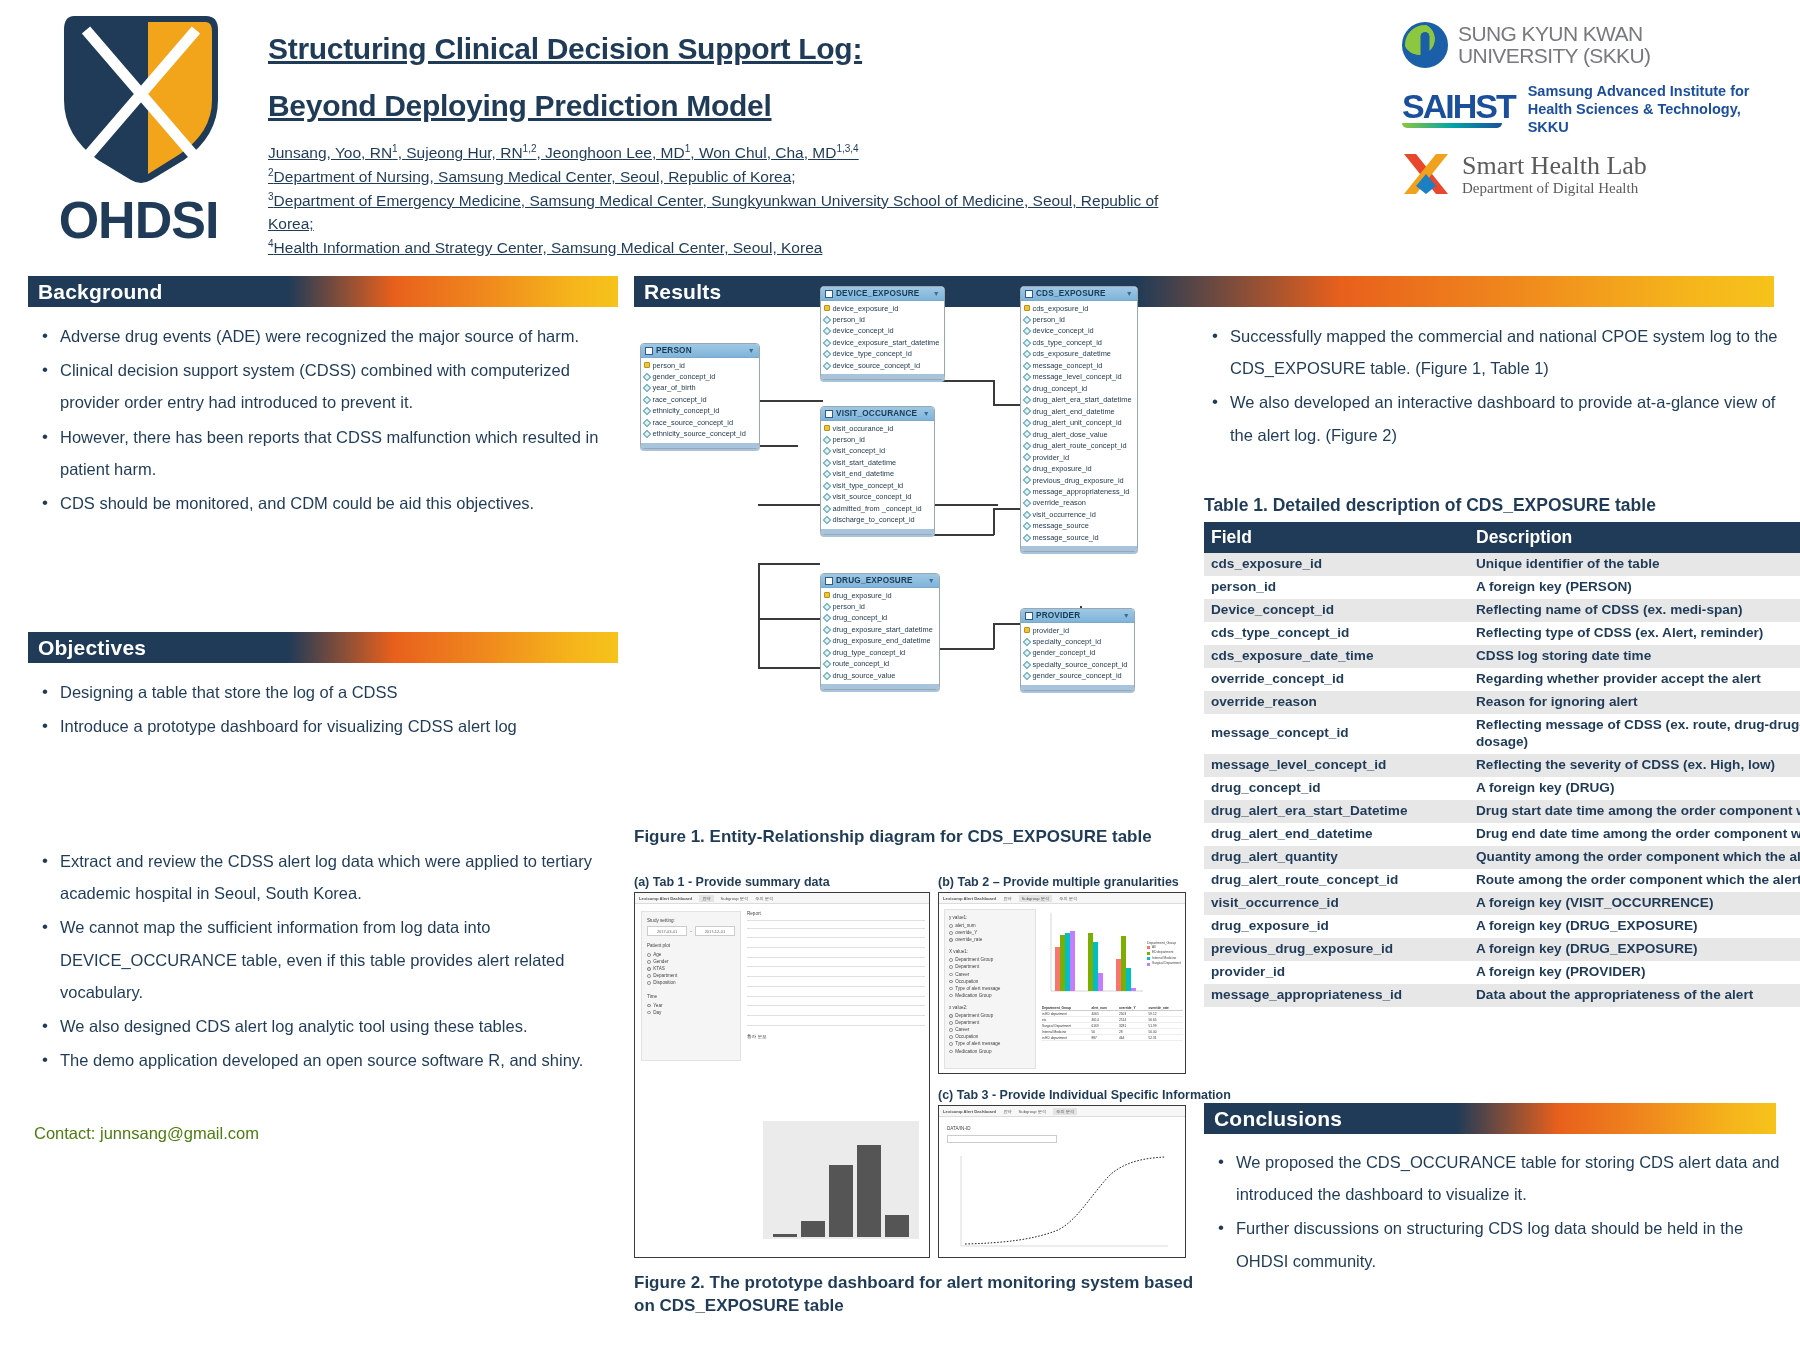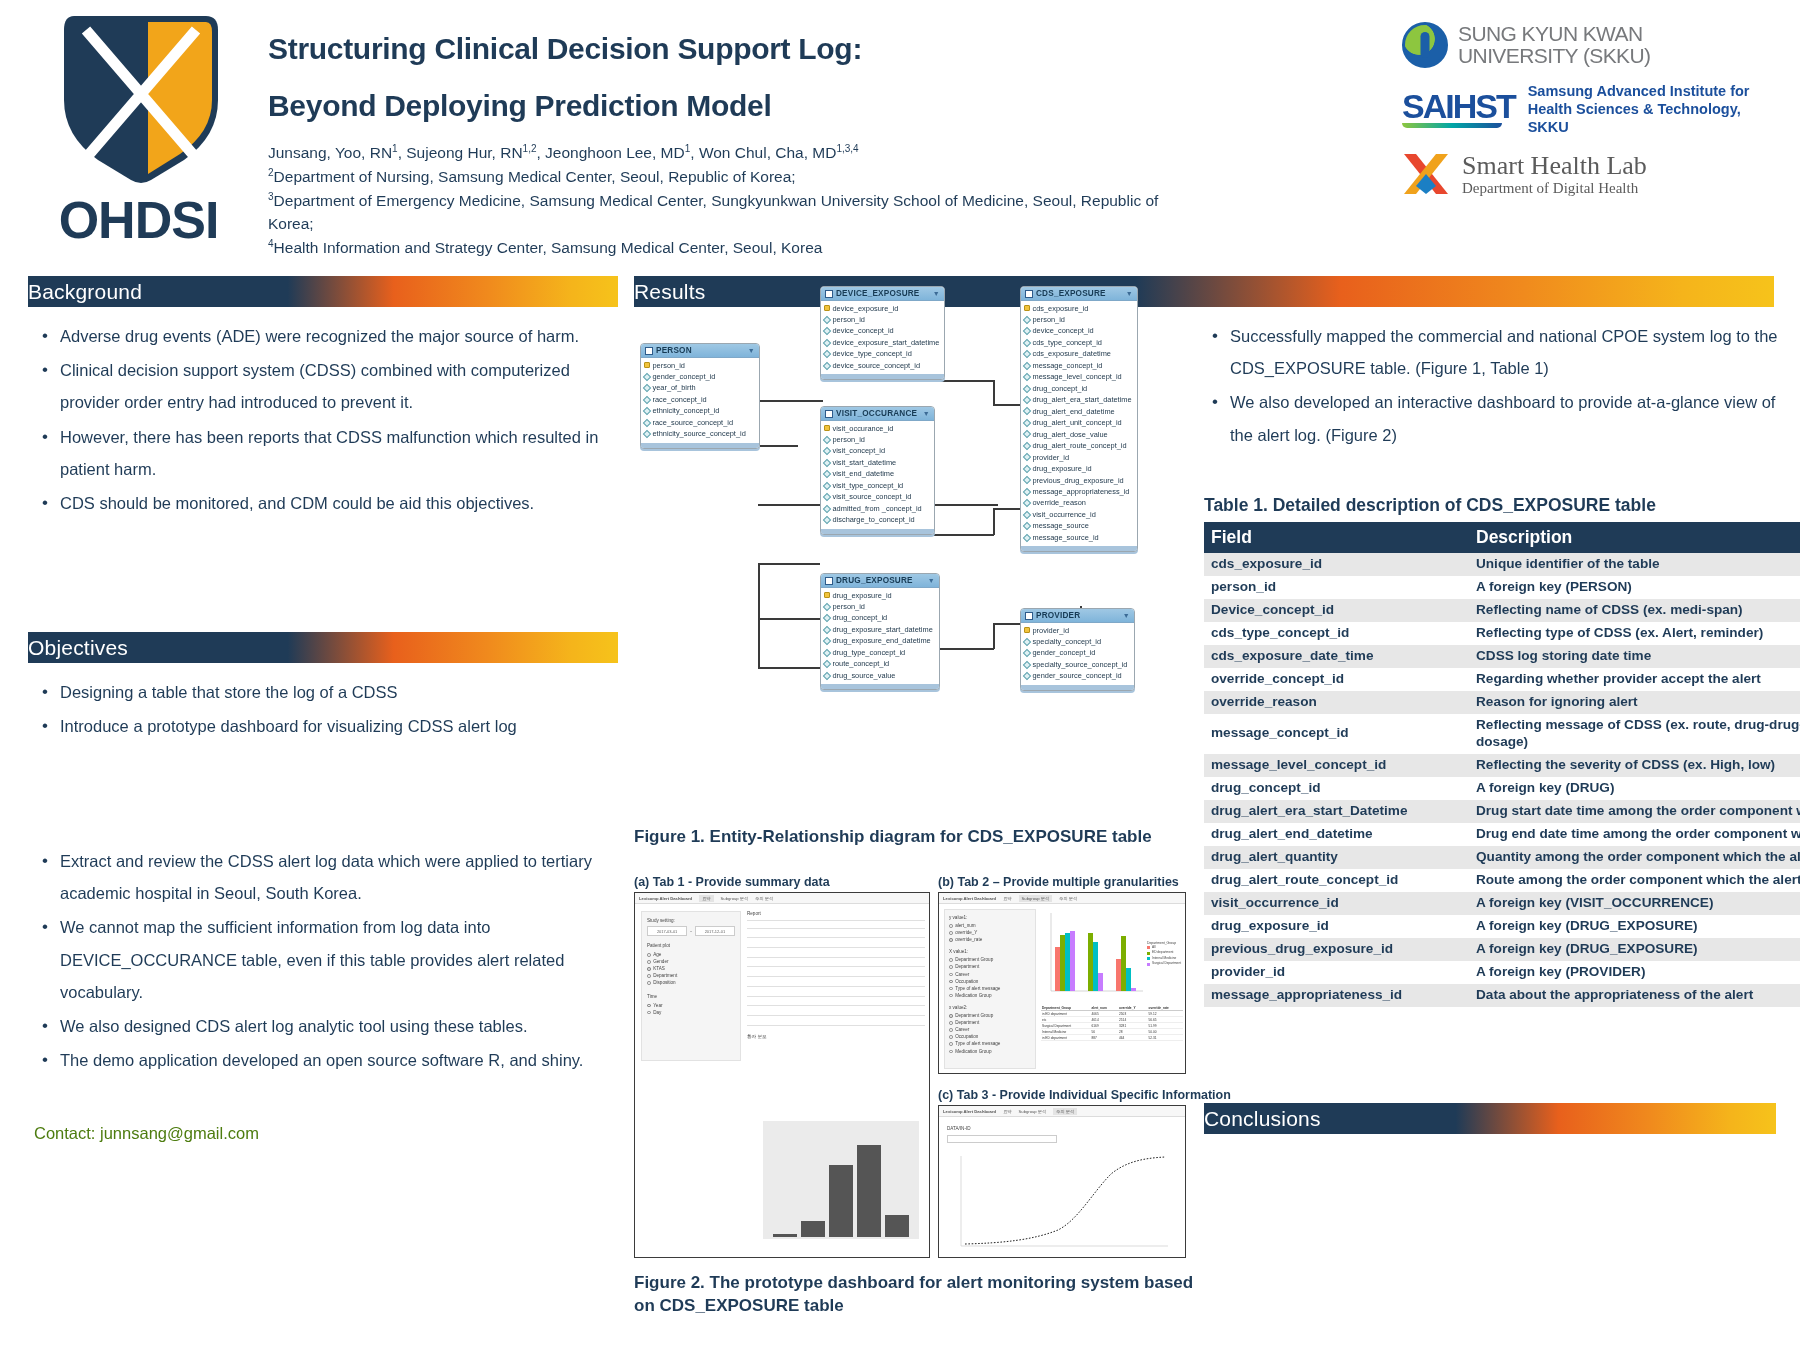--- a/index.html
+++ b/index.html
@@ -15,21 +15,21 @@
 
   
   .header { position:absolute; left:0; top:0; width:1800px; height:272px; }
 
   .ohdsi-logo { position:absolute; left:36px; top:8px; width:200px; height:250px; }
   .ohdsi-mark { position:absolute; left:20px; top:0px; width:170px; height:180px; }
   .ohdsi-word { position:absolute; left:0px; top:182px; width:205px;
      font-size:52px; font-weight:bold; letter-spacing:-1px; color:#1F3B57;
      font-family:"Liberation Sans", sans-serif; text-align:center; }
 
-  .title-block { position:absolute; left:268px; top:28px; width:920px; }
+  .title-block { position:absolute; left:268px; top:28px; width:920px;text-decoration:underline; }
   .ptitle { font-size:30px; font-weight:bold; color:#1F3B57; line-height:1.42; letter-spacing:-0.3px;}
   .authors { margin-top:14px; font-size:15.5px; color:#1F3B57; line-height:1.52; }
   .authors sup { font-size:10px; }
   .aff { font-size:15.5px; color:#1F3B57; line-height:1.52; }
   .aff sup { font-size:10px; }
 
   
   .logos { position:absolute; right:28px; top:22px; width:370px; }
   .logo-row { display:flex; align-items:center; margin-bottom:14px; }
   .skku-mark { width:46px; height:46px; border-radius:50%;
@@ -46,21 +46,21 @@
   .saihst-text { margin-left:13px; font-size:14.5px; font-weight:bold; color:#1B4F9C; line-height:1.25; }
 
   .shl-mark { width:48px; height:48px; position:relative; flex:0 0 auto; }
   .shl-text { margin-left:12px; }
   .shl-t1 { font-family:"Liberation Serif", serif; font-size:26px; color:#5B5B5B; line-height:1.05;}
   .shl-t2 { font-family:"Liberation Serif", serif; font-size:15px; color:#5B5B5B; }
 
   
   .secbar { height:31px; position:absolute;
      background:linear-gradient(90deg,#1F3B57 0%,#1F3B57 44%,#E8601C 62%,#F08A1D 78%,#F5B41B 92%,#F6C31B 100%);
-     color:#ffffff; font-size:21px; font-weight:normal; line-height:31px; 
+     color:#ffffff; font-size:21px; font-weight:bold; line-height:31px; padding-left:10px;
      letter-spacing:0.2px; }
 
   
   .bullets { position:absolute; font-size:16.5px; line-height:1.95; color:#1F3B57; }
   .bullets li { list-style:none; position:relative; padding-left:26px; margin-bottom:2px; }
   .bullets li:before { content:"\2022"; position:absolute; left:8px; top:-1px; font-size:17px; }
 
   .contact { position:absolute; left:34px; top:1124px; font-size:16.5px; color:#4d7c0f; }
 
   
@@ -794,14 +794,18 @@
           <td>A foreign key (PROVIDER)</td>
         </tr>
         <tr class="alt">
           <td class="f">message_appropriateness_id</td>
           <td>Data about the appropriateness of the alert</td>
         </tr>
       </tbody>
   </table>
 
   <div class="secbar" style="left:1204px; top:1103px; width:572px;">Conclusions</div>
+  <ul class="bullets" id="con-list" style="left:1210px; top:1146px; width:570px;">
+      <li>We proposed the CDS_OCCURANCE table for storing CDS alert data and introduced the dashboard to visualize it.</li>
+      <li>Further discussions on structuring CDS log data should be held in the OHDSI community.</li>
+    </ul>
 
 </div>
 
 </body></html>

